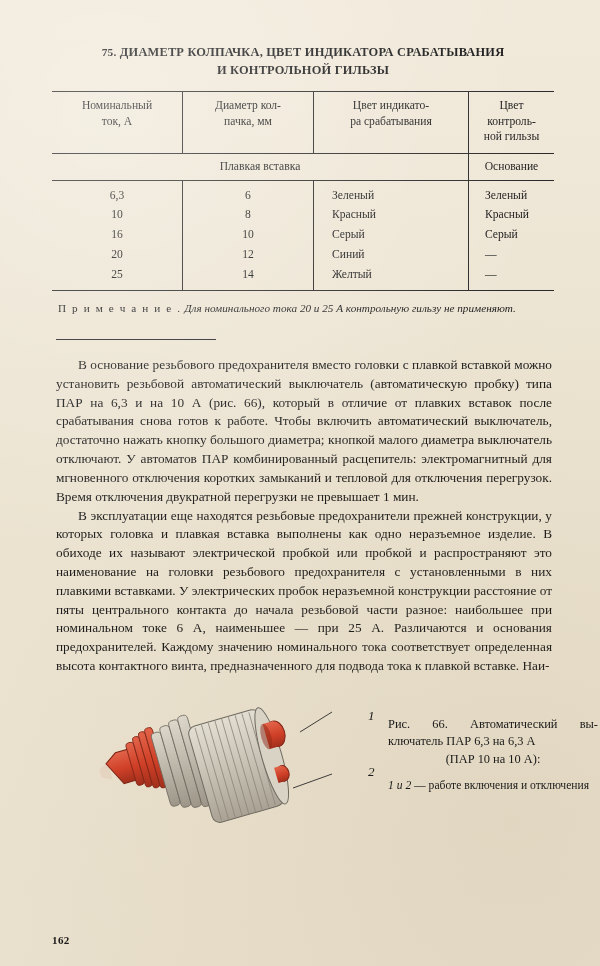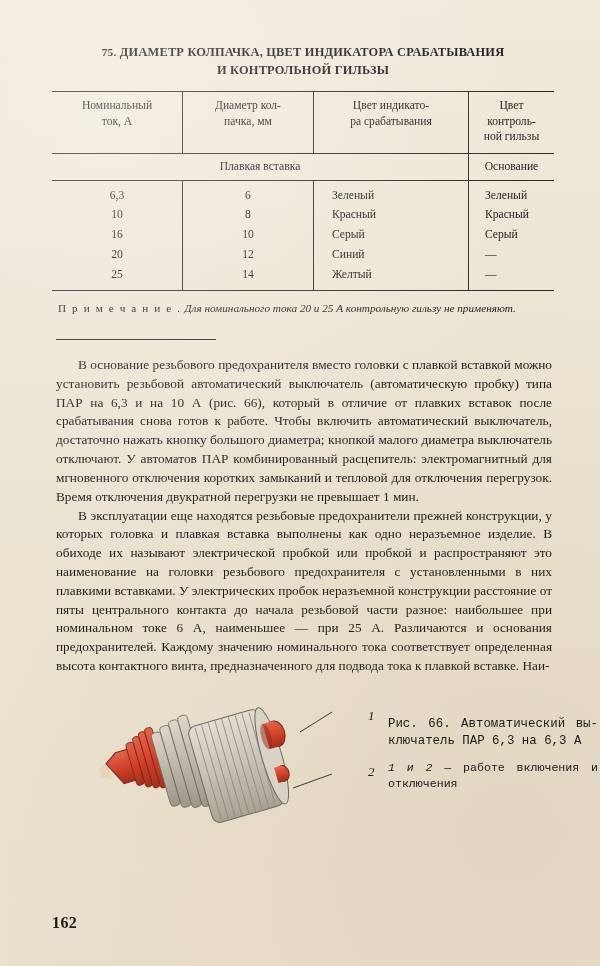--- a/index.html
+++ b/index.html
@@ -121,43 +121,42 @@
     height: 140px;
   }
   .fig-caption {
     position: absolute;
     left: 336px;
     top: 26px;
     width: 210px;
     font-size: 12.4px;
     line-height: 1.42;
     text-align: justify;
-    font-family: Liberation Mono, monospace;
   }
   .fig-caption .cap-line2 { display: block; text-align: center; }
   .fig-caption .legend {
     display: block;
     margin-top: 9px;
     font-size: 11.6px;
     line-height: 1.4;
   }
   .fig-caption .legend i { font-style: italic; }
   .callout {
     position: absolute;
     font-style: italic;
     font-size: 13px;
   }
   .callout.one { left: 316px; top: 18px; }
   .callout.two { left: 316px; top: 74px; }
 
   .page-number {
     position: absolute;
     left: 52px;
-    bottom: 34px;
-    font-size: 16px;
+    bottom: 20px;
+    font-size: 11px;
     font-weight: bold;
     letter-spacing: 0.4px;
   }
 </style>
 </head>
 <body>
 
 <div class="page">
 
   <div class="table-title">
@@ -292,20 +291,21 @@
       <line x1="212" y1="36" x2="244" y2="16" stroke="#2a2a2a" stroke-width="0.9"></line>
       <line x1="205" y1="92" x2="244" y2="78" stroke="#2a2a2a" stroke-width="0.9"></line>
     </svg>
 
     <span class="callout one">1</span>
     <span class="callout two">2</span>
 
     <div class="fig-caption">
       <span>Рис. 66. Автоматический вы-</span>
       <span>ключатель ПАР 6,3 на 6,3 А</span>
+      <span class="cap-line2">(ПАР 10 на 10 А):</span>
       <span class="legend">
         <i>1 и 2</i><span> — работе включения и отключения</span>
       </span>
     </div>
   </div>
 
   <div class="page-number">162</div>
 </div>
 
 </body></html>

